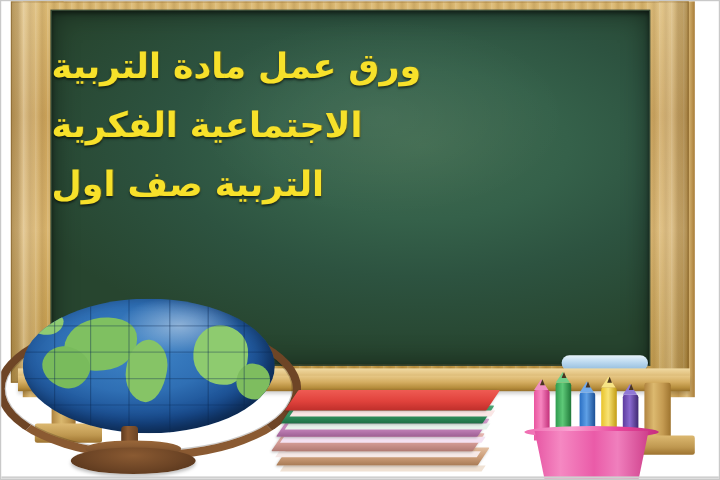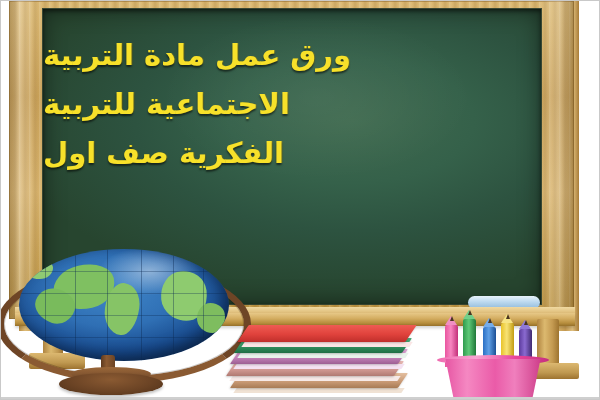--- a/index.html
+++ b/index.html
@@ -249,22 +249,22 @@
 
   <div class="leg leg-left"></div>
   <div class="leg leg-right"></div>
 
   <div class="board-frame"></div>
 
   <div class="board-surface"></div>
 
   <div class="board-text">
     <div class="line">ورق عمل مادة التربية</div>
-    <div class="line">الاجتماعية للتربية</div>
-    <div class="line">الفكرية صف اول</div>
+    <div class="line">الاجتماعية الفكرية</div>
+    <div class="line">التربية صف اول</div>
   </div>
 
   <div class="eraser"></div>
 
   <div class="ledge-lip"></div>
   <div class="ledge"></div>
 
   <div class="leg-foot foot-right-post"></div>
   <div class="leg-foot foot-right-base"></div>
   <div class="leg-foot foot-left-post"></div>

